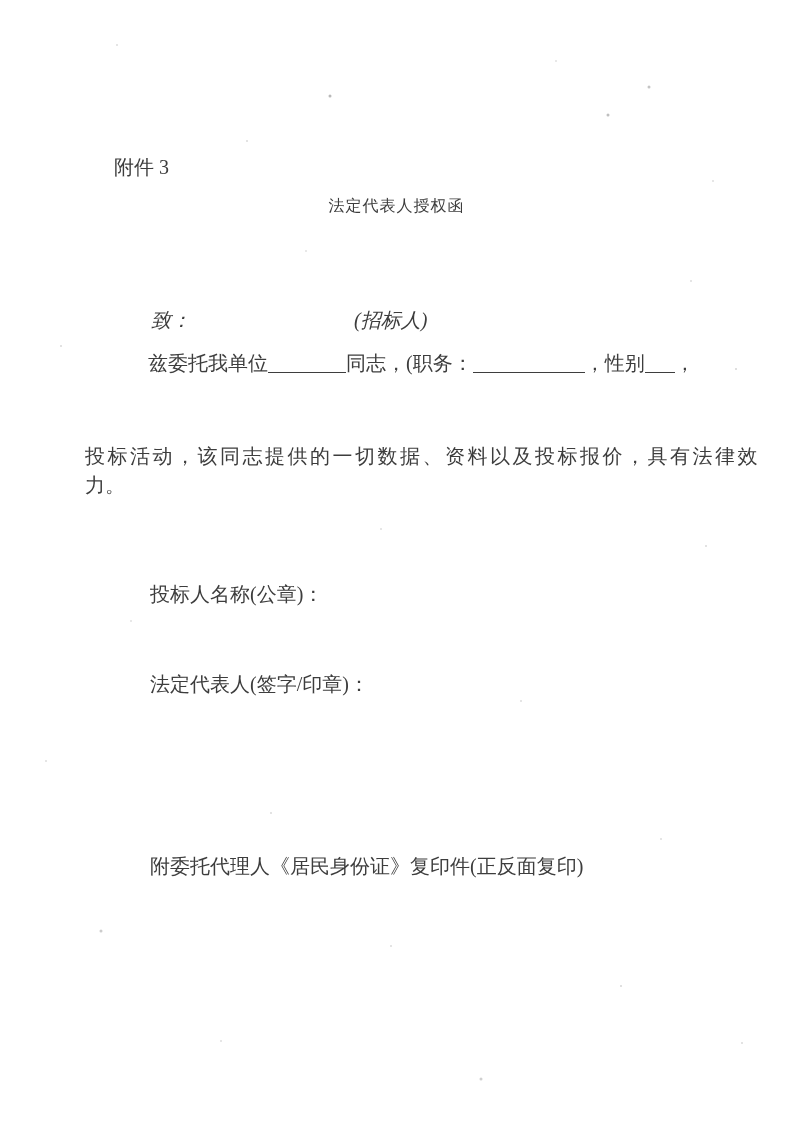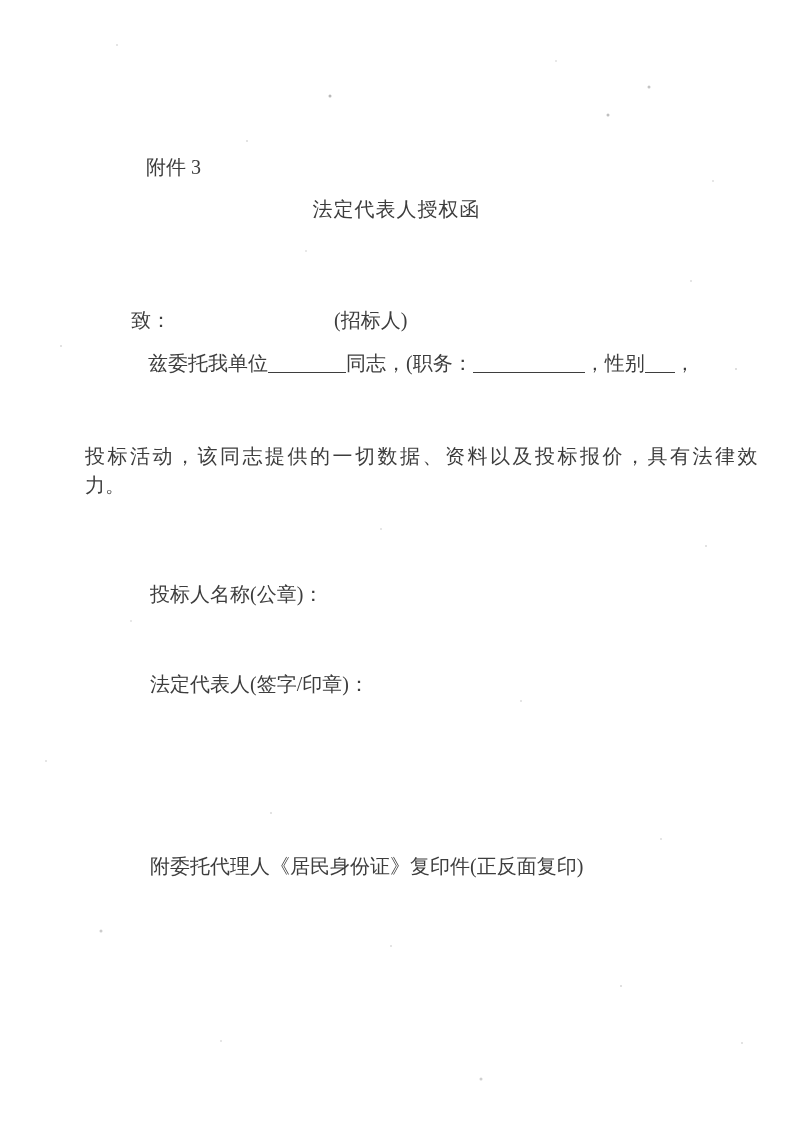--- a/index.html
+++ b/index.html
@@ -15,24 +15,24 @@
     overflow: hidden;
     font-family: "Liberation Serif", serif;
     color: #3d3d3d;
     font-size: 20px;
   }
   .line {
     position: absolute;
     white-space: nowrap;
     line-height: 1;
   }
-  .attachment  { left: 114px; top: 157px; margin-left: 32px; }
+  .attachment  { left: 114px; top: 157px; }
   .title       { left: 0; top: 196px; width: 793px; text-align: center;
-                 font-size: 20px; font-weight: normal; letter-spacing: 1px; margin: 0; position: absolute; }
-  .salutation  { left: 131px; top: 310px; }
+                 font-size: 16px; font-weight: normal; letter-spacing: 1px; margin: 0; position: absolute; }
+  .salutation  { left: 151px; top: 310px; font-style: italic; }
   .addressee   { margin-left: 158px; }
   .l2          { left: 148px; top: 352px; text-align: right; }
   .l3          { left: 85px;  top: 393px; }
   .l4          { left: 85px;  top: 434px; }
   .l5          { left: 85px;  top: 475px; }
   .sig1        { left: 150px; top: 584px; }
   .sig2        { left: 150px; top: 659px; margin-top: 15px; }
   .dateline    { left: 150px; top: 737px; }
   .footer      { left: 150px; top: 856px; }
 

